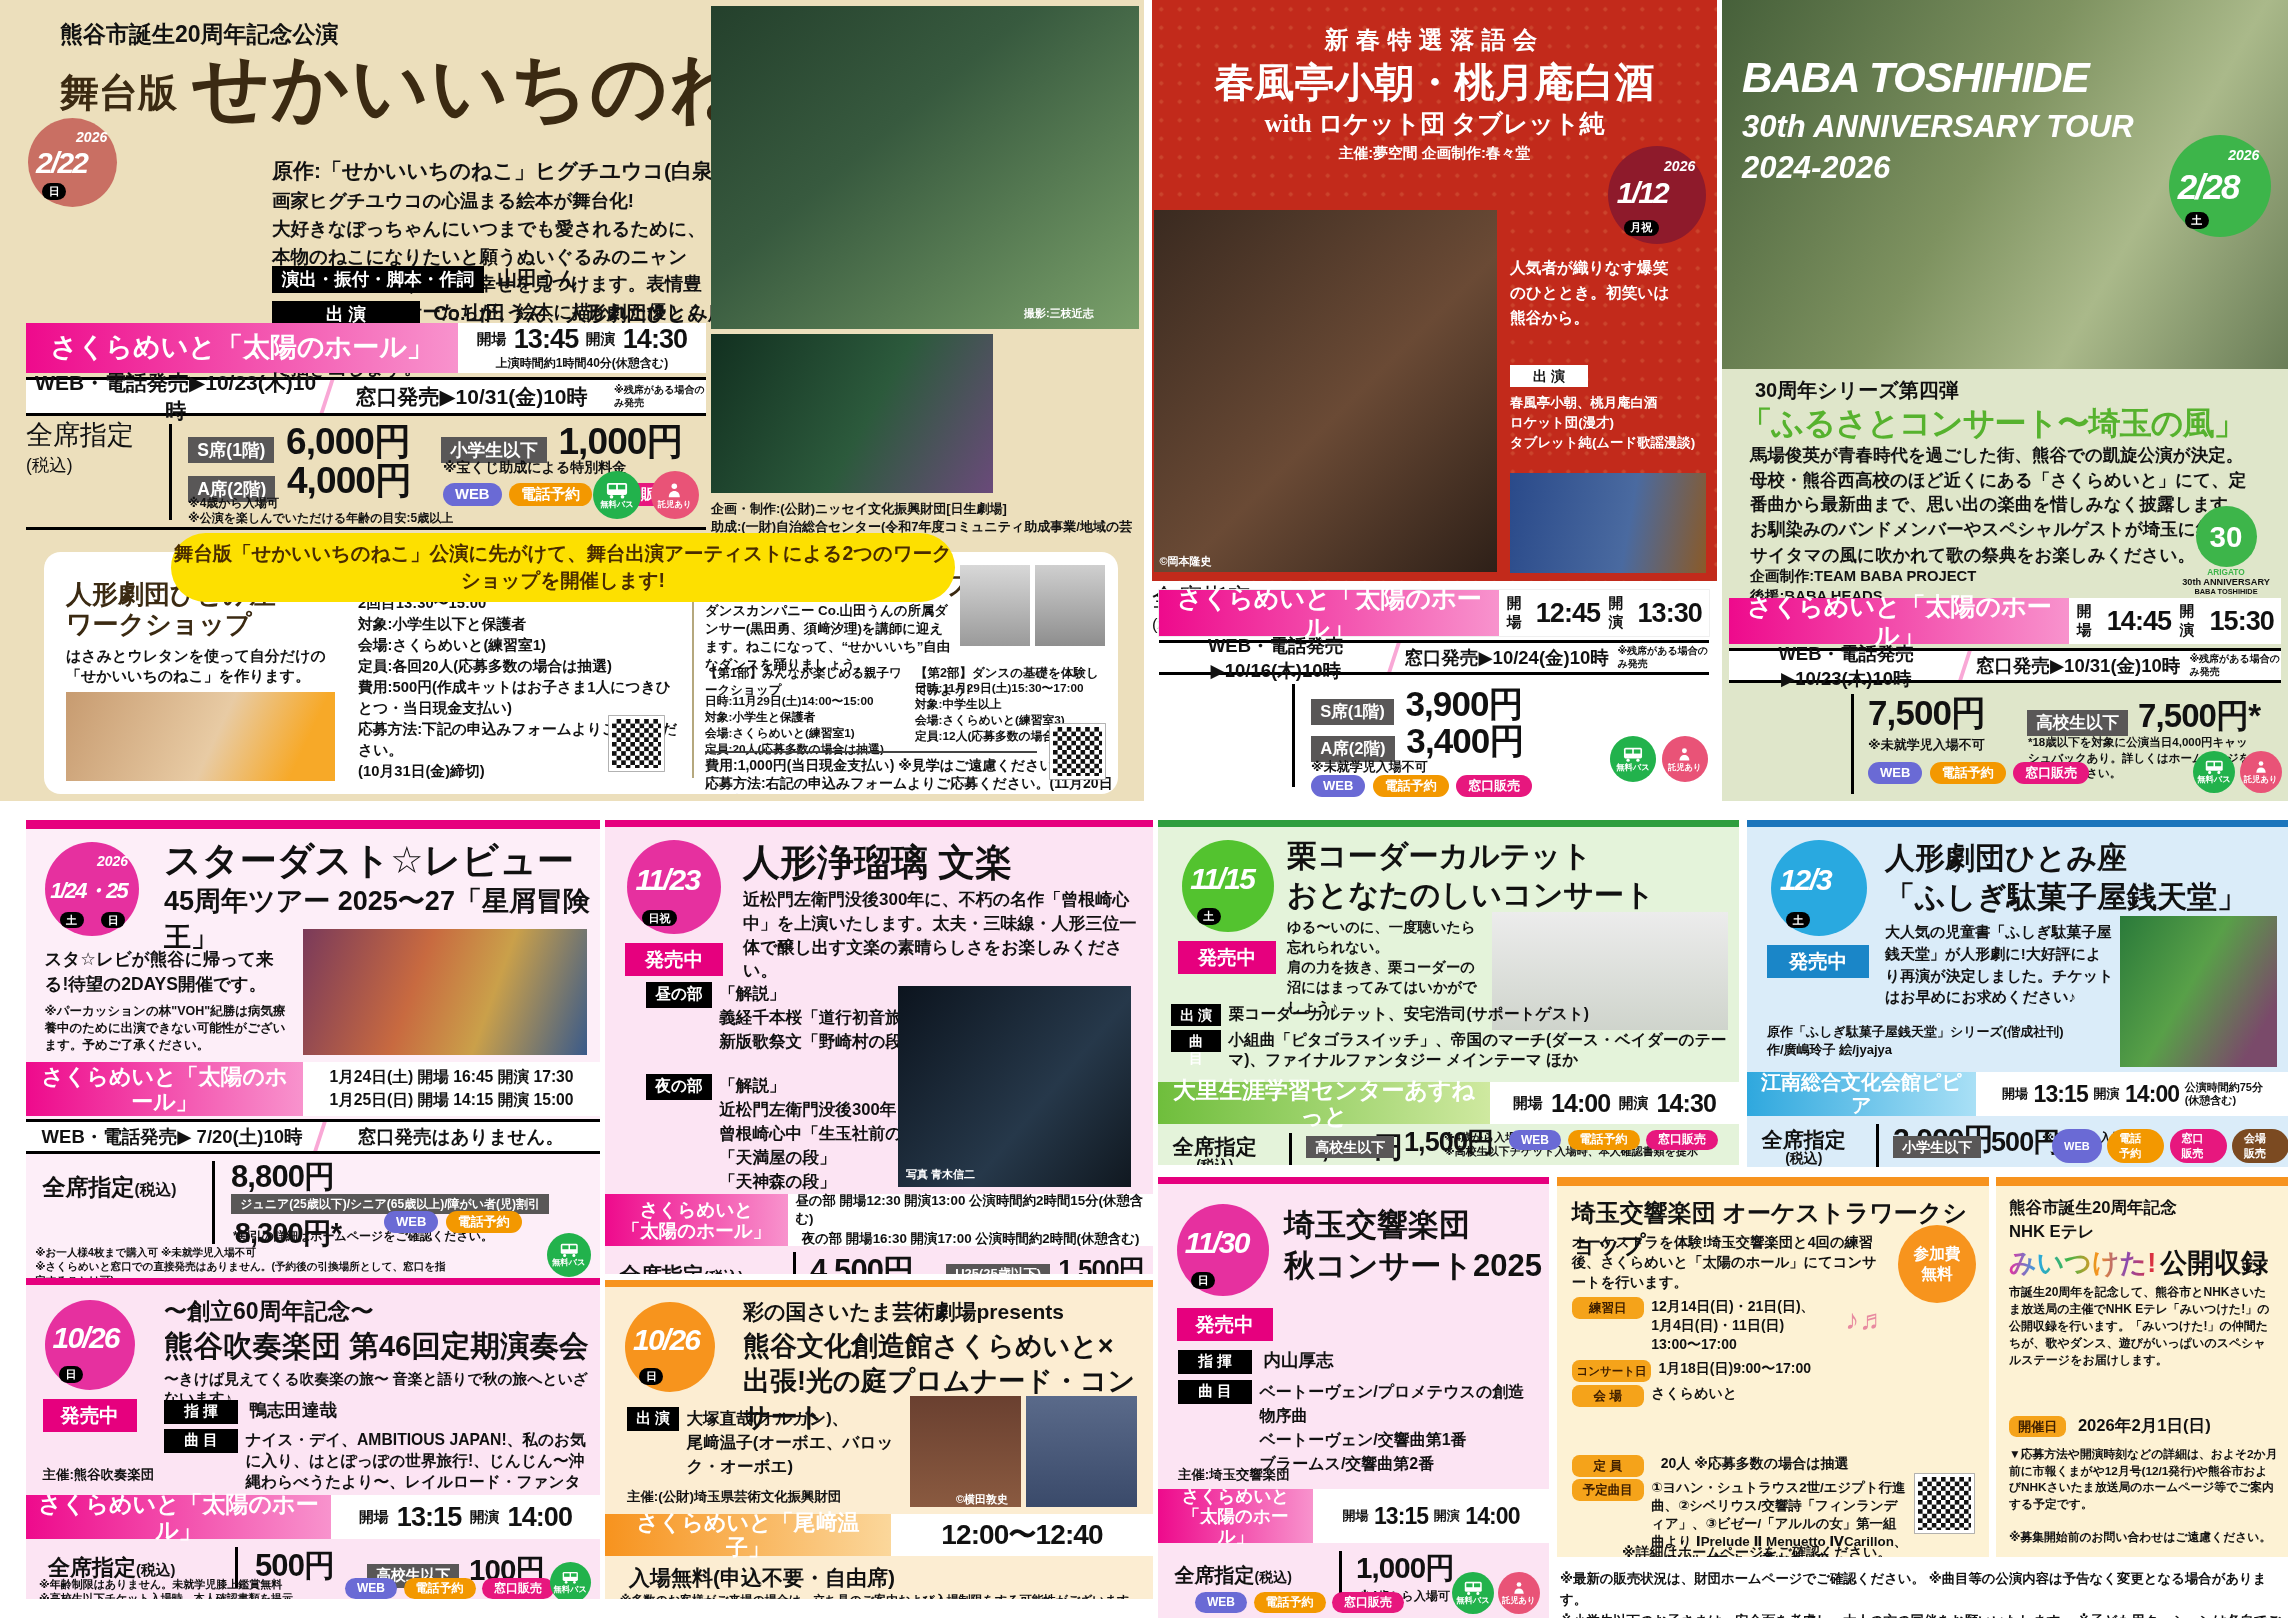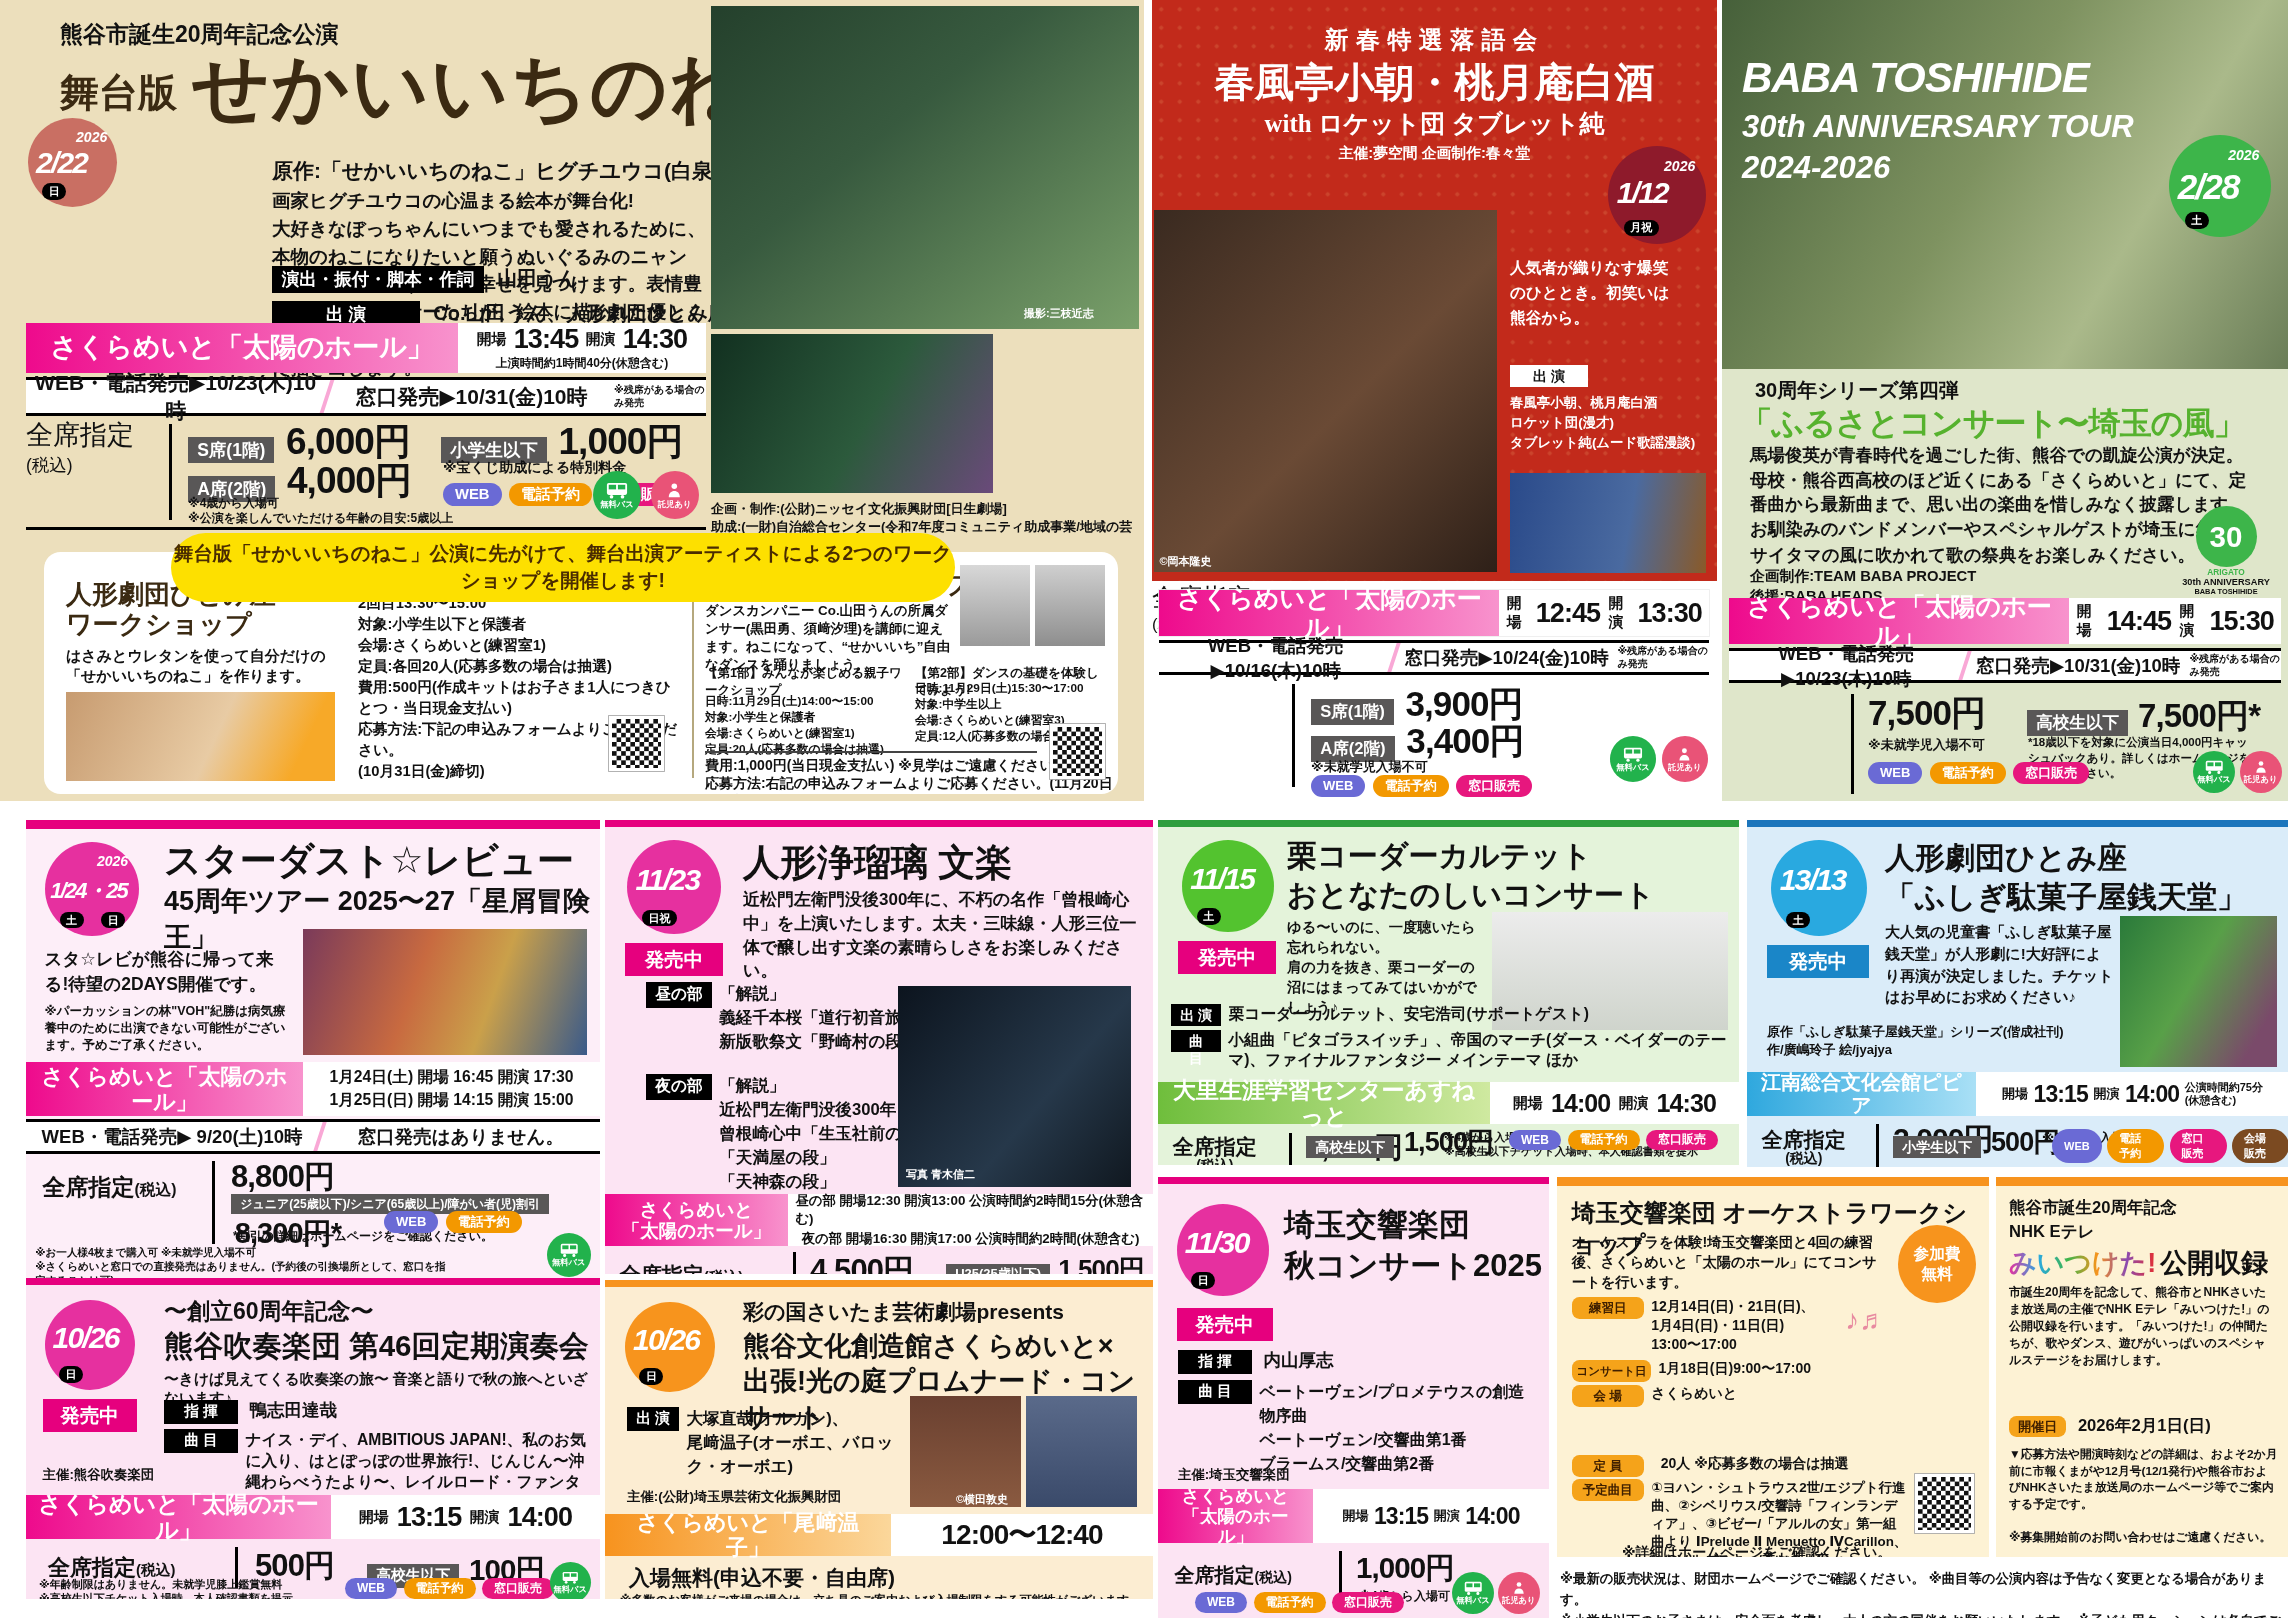--- a/index.html
+++ b/index.html
@@ -321,21 +321,21 @@
   <div class="abs" style="left:18.5px;top:268px;font-size:13.4px;font-weight:700">後援:日本コロムビア</div>
   <div class="ph" style="left:277px;top:100px;width:284px;height:126px;background:linear-gradient(110deg,#7a3a5a,#c86a40 40%,#caa04a 65%,#3a5a8a)"></div>
   <div class="vbar" style="left:0;top:233px;width:574px;height:54px">
     <div class="vname" style="width:277px;font-size:22px">さくらめいと「太陽のホール」</div>
     <div class="vtime" style="flex-direction:column;gap:1.8px;justify-content:center">
       <div style="font-size:15.7px;font-weight:900">1月24日(土) 開場 16:45 開演 17:30</div>
       <div style="font-size:15.7px;font-weight:900">1月25日(日) 開場 14:15 開演 15:00</div>
     </div>
   </div>
   <div class="salerow" style="left:0;top:290px;width:574px;height:35px">
-    <div class="sa" style="font-size:18.5px">WEB・電話発売▶ 9/20(土)10時</div>
+    <div class="sa" style="font-size:18.5px">WEB・電話発売▶ 7/20(土)10時</div>
     <div class="sdiv"></div>
     <div class="sb" style="font-size:18.5px">窓口発売はありません。</div>
   </div>
   <div class="abs" style="left:16.6px;top:343px;font-size:23px;font-weight:900">
     <span>全席指定</span><span style="font-size:15.7px">(税込)</span></div>
   <div class="vdiv" style="left:186px;top:332px;height:83px"></div>
   <div class="abs pv" style="left:205px;top:327px;font-size:31px">8,800円</div>
   <div class="abs" style="left:205px;top:365px"><span class="chip" style="font-size:12px">ジュニア(25歳以下)/シニア(65歳以上)/障がい者(児)割引</span>
     <span class="pv" style="font-size:29px;margin-left:3.7px">8,300円*</span></div>
   <div class="abs note" style="left:207px;top:399px;font-size:12px">*割引の詳細はホームページをご確認ください。</div>
@@ -521,21 +521,21 @@
     <span class="pv" style="font-size:27px;margin-left:5.5px">1,500円</span></div>
   <div class="abs" style="left:351px;top:5.5px;display:flex;gap:6.5px">
     <span class="pill p-web" style="font-size:12px">WEB</span>
     <span class="pill p-tel" style="font-size:12px">電話予約</span>
     <span class="pill p-win" style="font-size:12px">窓口販売</span>
   </div>
 </div>
 
 <div class="card" style="left:1747px;top:820px;width:542px;height:347px;background:#daecf9;border-top:7.4px solid #1b75bc">
   <div class="dcircle" style="left:24px;top:13px;width:96px;height:96px;background:#29a9e0">
-    <span class="dc-md" style="top:24%">13/13</span>
+    <span class="dc-md" style="top:24%">12/3</span>
     <span class="dc-dow">土</span>
   </div>
   <div class="onsale" style="left:20px;top:118px;width:102px;background:#1a86c8">発売中</div>
   <div class="abs" style="left:138px;top:11px;font-size:30px;font-weight:900">人形劇団ひとみ座</div>
   <div class="abs" style="left:138px;top:50px;font-size:30px;font-weight:900">「ふしぎ駄菓子屋銭天堂」</div>
   <div class="abs" style="left:138px;top:94px;width:229px;font-size:15px;font-weight:600;line-height:1.45">大人気の児童書「ふしぎ駄菓子屋銭天堂」が人形劇に!大好評により再演が決定しました。チケットはお早めにお求めください♪</div>
   <div class="ph" style="left:373px;top:89px;width:157px;height:151px;background:linear-gradient(120deg,#2a7a3a,#58a048 45%,#7a4a6a 85%)"></div>
   <div class="abs note pre" style="left:20px;top:196px;font-size:13px;line-height:1.4">原作「ふしぎ駄菓子屋銭天堂」シリーズ(偕成社刊)
 作/廣嶋玲子 絵/jyajya</div>
   <div class="vbar" style="left:0;top:245px;width:542px;height:44px">

